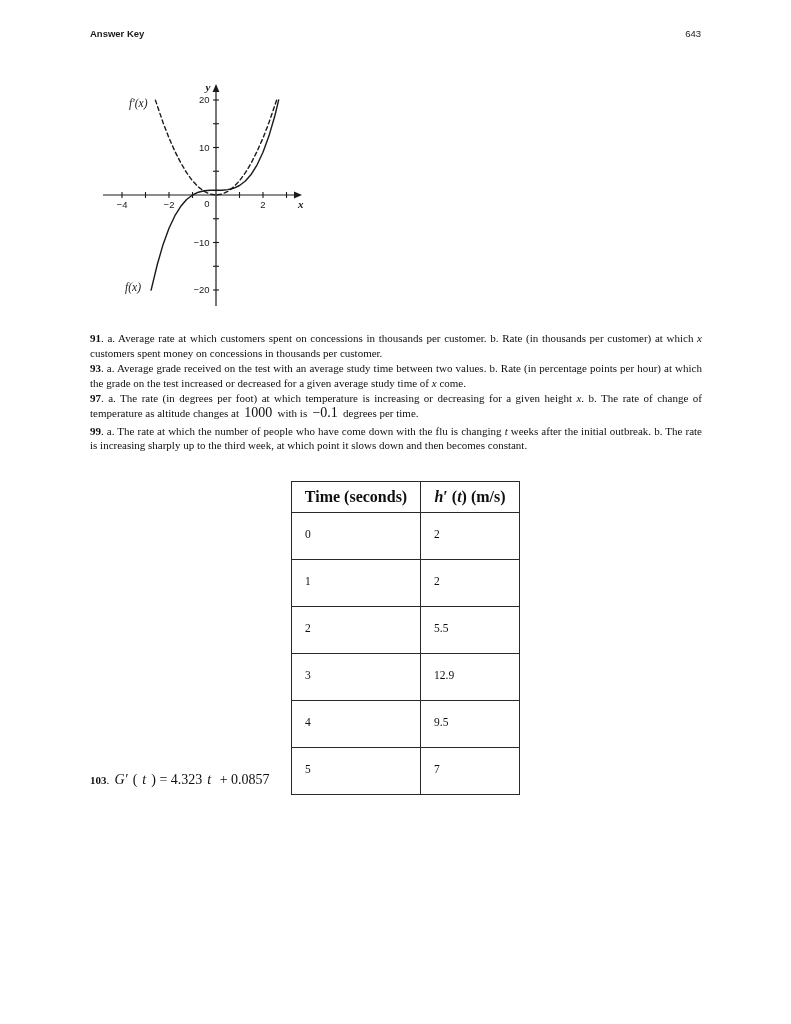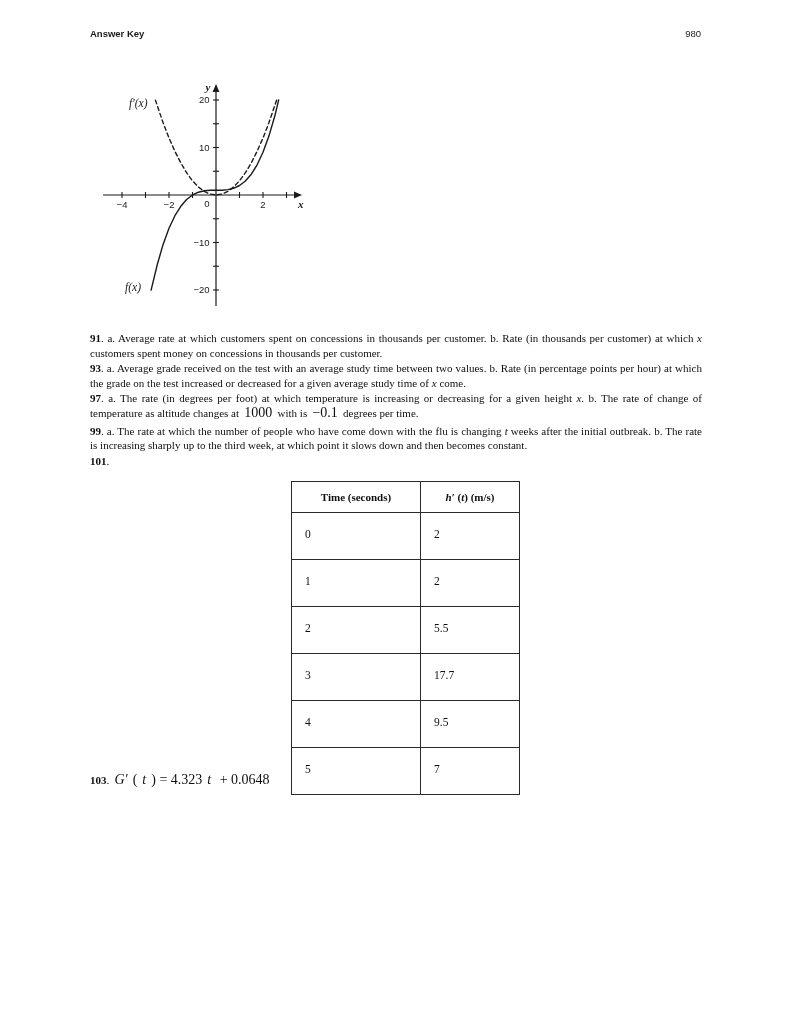--- a/index.html
+++ b/index.html
@@ -13,35 +13,35 @@
   .answers{position:absolute;left:90px;top:315px;width:612px;
            font-size:11px;line-height:14.6px;text-align:justify;color:#0f0f0f;margin-top:16px;}
   .answers p{margin:0 0 1px 0;}
   .answers p.gap{margin-top:3px;}
   span.b{font-weight:bold;}
   span.i{font-style:italic;}
   span.m{font-size:14px;padding:0 2.5px;}
   table.anskey{position:absolute;left:291px;top:481px;border-collapse:collapse;
                background:#ffffff;color:#0f0f0f;}
   table.anskey th,table.anskey td{border:1.6px solid #2a2a2a;}
-  table.anskey th{height:30px;text-align:center;font-size:11px;padding:0 8px;}
+  table.anskey th{height:30px;text-align:center;font-size:16px;padding:0 8px;}
   table.anskey th.c1{width:112px;}
   table.anskey th.c2{width:82px;}
   table.anskey td{height:42px;text-align:left;vertical-align:middle;
                   padding:0 0 4px 13px;font-size:11.5px;}
   .final{position:absolute;left:90px;top:772px;margin:0;font-size:11px;color:#0f0f0f;}
 </style>
 </head>
 <body>
 
 <div class="page">
 
   <div class="header">
     <span class="title">Answer Key</span>
-    <span>980</span>
+    <span>643</span>
   </div>
 
   <div class="graph-wrap">
     <svg id="chart" width="215" height="232" viewBox="0 0 215 232">
         <g>
           <line x1="8" y1="115" x2="202" y2="115" stroke="#1a1a1a" stroke-width="1.2"></line>
           <line x1="121" y1="226" x2="121" y2="7" stroke="#1a1a1a" stroke-width="1.2"></line>
           <polygon points="207,115 199,111.6 199,118.4" fill="#1a1a1a"></polygon>
           <polygon points="121,4 117.6,12 124.4,12" fill="#1a1a1a"></polygon>
         </g>
@@ -79,21 +79,20 @@
         <path d="M56.1 210.1 L62.3 184.5 L68.1 164.4 L74.0 148.3 L79.9 135.7 L85.8 126.3 L91.6 119.5 L97.5 115.0 L103.4 112.2 L109.3 110.8 L115.1 110.3 L121.0 110.3 L126.9 110.2 L132.8 109.6 L138.6 108.3 L144.5 105.5 L150.4 101.0 L156.3 94.2 L162.1 84.8 L168.0 72.3 L173.9 56.1 L179.8 36.0 L183.7 19.9" fill="none" stroke="#1a1a1a" stroke-width="1.4" stroke-linejoin="round" stroke-linecap="round"></path>
         <text x="30" y="211" font-family="&quot;Liberation Serif&quot;,serif" font-size="11.5" font-style="italic" fill="#1a1a1a">f(x)</text>
       </svg>
   </div>
 
   <div class="answers">
     <p><span class="b">91</span><span>. a. Average rate at which customers spent on concessions in thousands per customer. b. Rate (in thousands per customer) at which </span><span class="i">x</span><span> customers spent money on concessions in thousands per customer.</span></p>
     <p><span class="b">93</span><span>. a. Average grade received on the test with an average study time between two values. b. Rate (in percentage points per hour) at which the grade on the test increased or decreased for a given average study time of </span><span class="i">x</span><span> come.</span></p>
     <p><span class="b">97</span><span>. a. The rate (in degrees per foot) at which temperature is increasing or decreasing for a given height </span><span class="i">x</span><span>. b. The rate of change of temperature as altitude changes at </span><span class="m">1000</span><span> with is </span><span class="m">−0.1</span><span> degrees per time.</span></p>
     <p class="gap"><span class="b">99</span><span>. a. The rate at which the number of people who have come down with the flu is changing </span><span class="i">t</span><span> weeks after the initial outbreak. b. The rate is increasing sharply up to the third week, at which point it slows down and then becomes constant.</span></p>
-    <p><span class="b">101</span><span>.</span></p>
   </div>
 
   <table class="anskey">
     <thead>
       <tr>
         <th class="c1"><span class="b">Time (seconds)</span></th>
         <th class="c2"><span class="b i">h</span><span class="b">′ (</span><span class="b i">t</span><span class="b">) (m/s)</span></th>
       </tr>
     </thead>
     <tbody id="table-body">
@@ -104,28 +103,28 @@
         <tr>
           <td>1</td>
           <td>2</td>
         </tr>
         <tr>
           <td>2</td>
           <td>5.5</td>
         </tr>
         <tr>
           <td>3</td>
-          <td>17.7</td>
+          <td>12.9</td>
         </tr>
         <tr>
           <td>4</td>
           <td>9.5</td>
         </tr>
         <tr>
           <td>5</td>
           <td>7</td>
         </tr>
       </tbody>
   </table>
 
-  <p class="final"><span class="b">103</span><span>. </span><span class="i m">G′</span><span class="m">(</span><span class="i m">t</span><span class="m">) = 4.323</span><span class="i m">t</span><span class="m"> + 0.0648</span></p>
+  <p class="final"><span class="b">103</span><span>. </span><span class="i m">G′</span><span class="m">(</span><span class="i m">t</span><span class="m">) = 4.323</span><span class="i m">t</span><span class="m"> + 0.0857</span></p>
 
 </div>
 
 </body></html>

